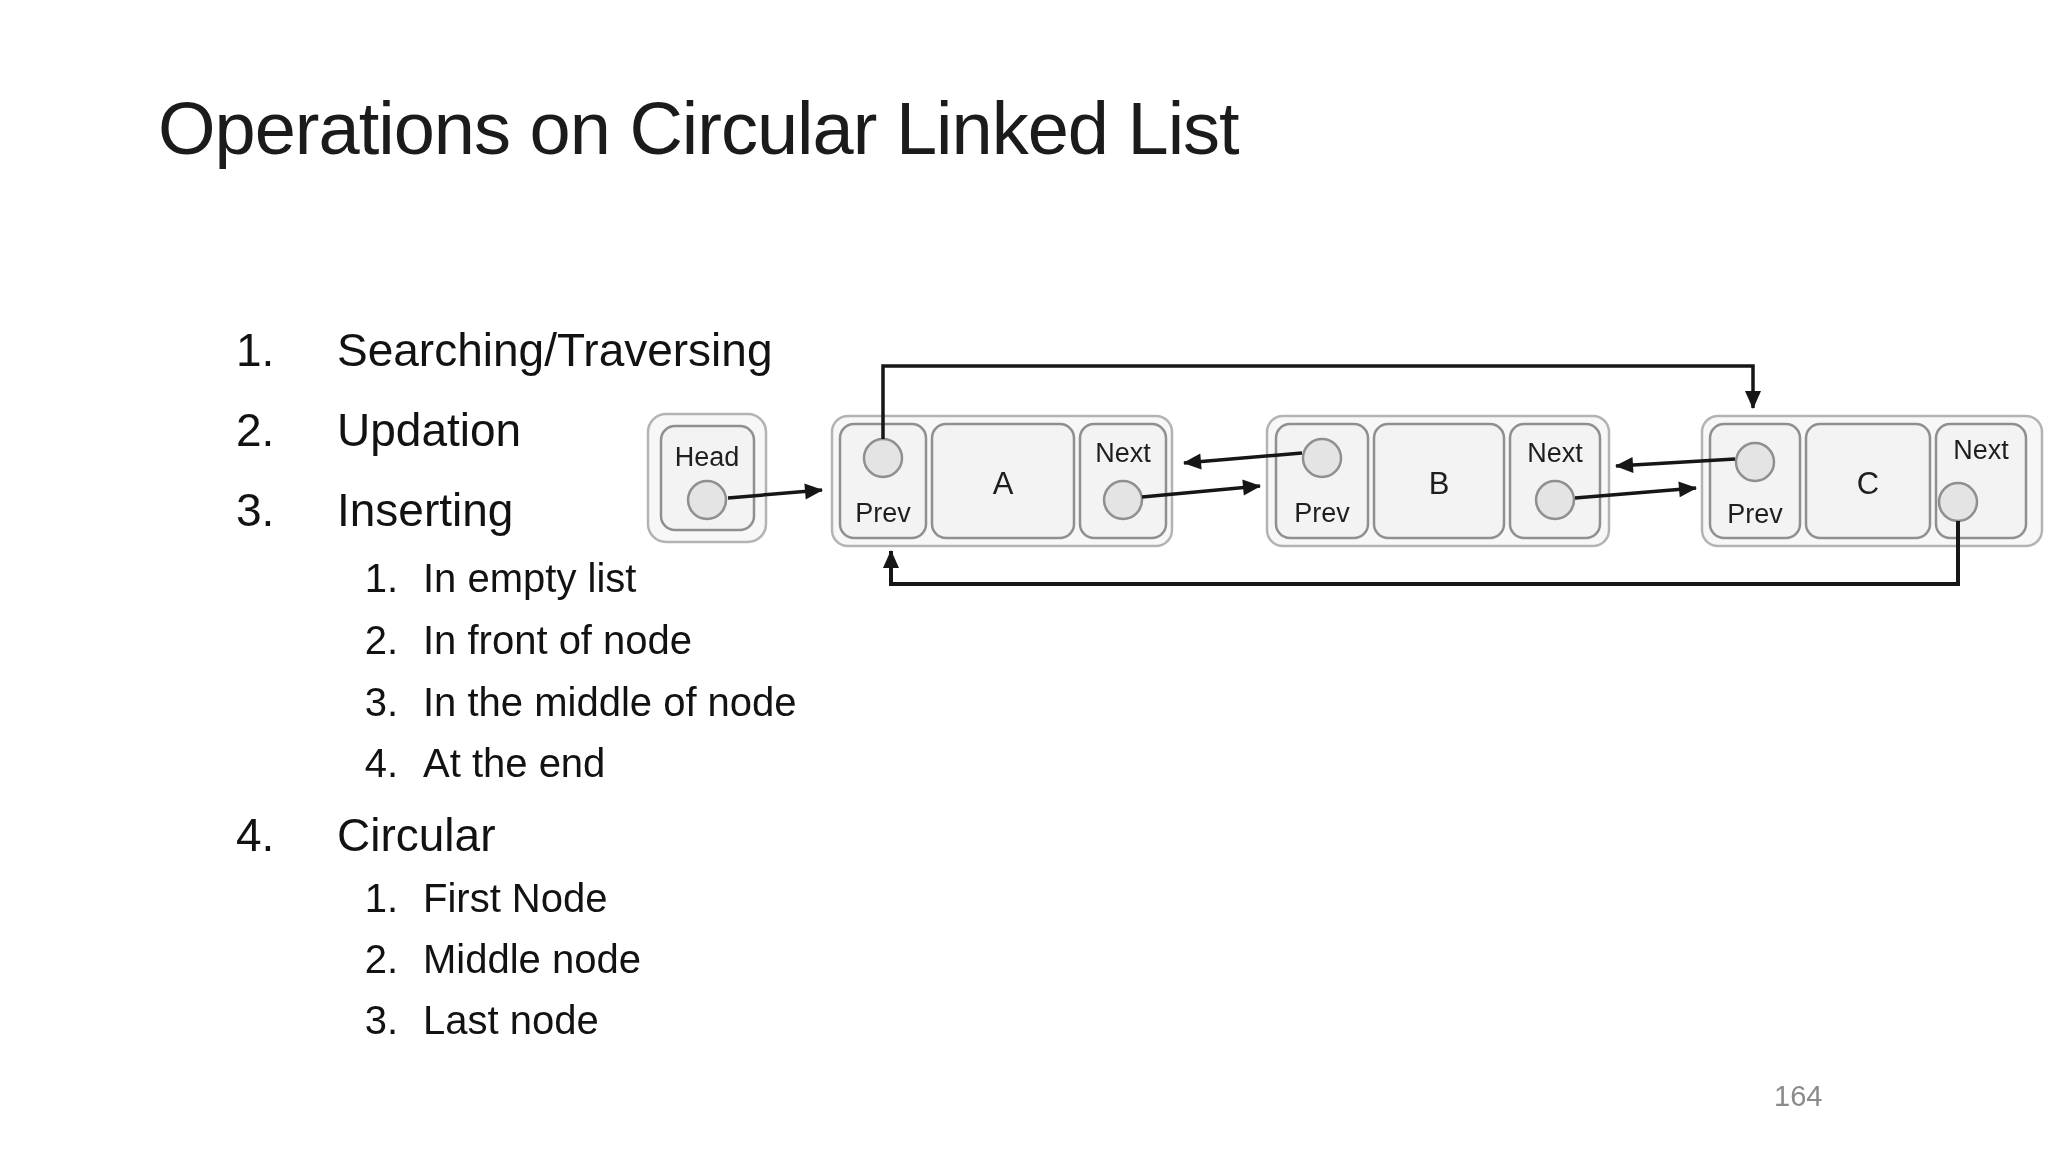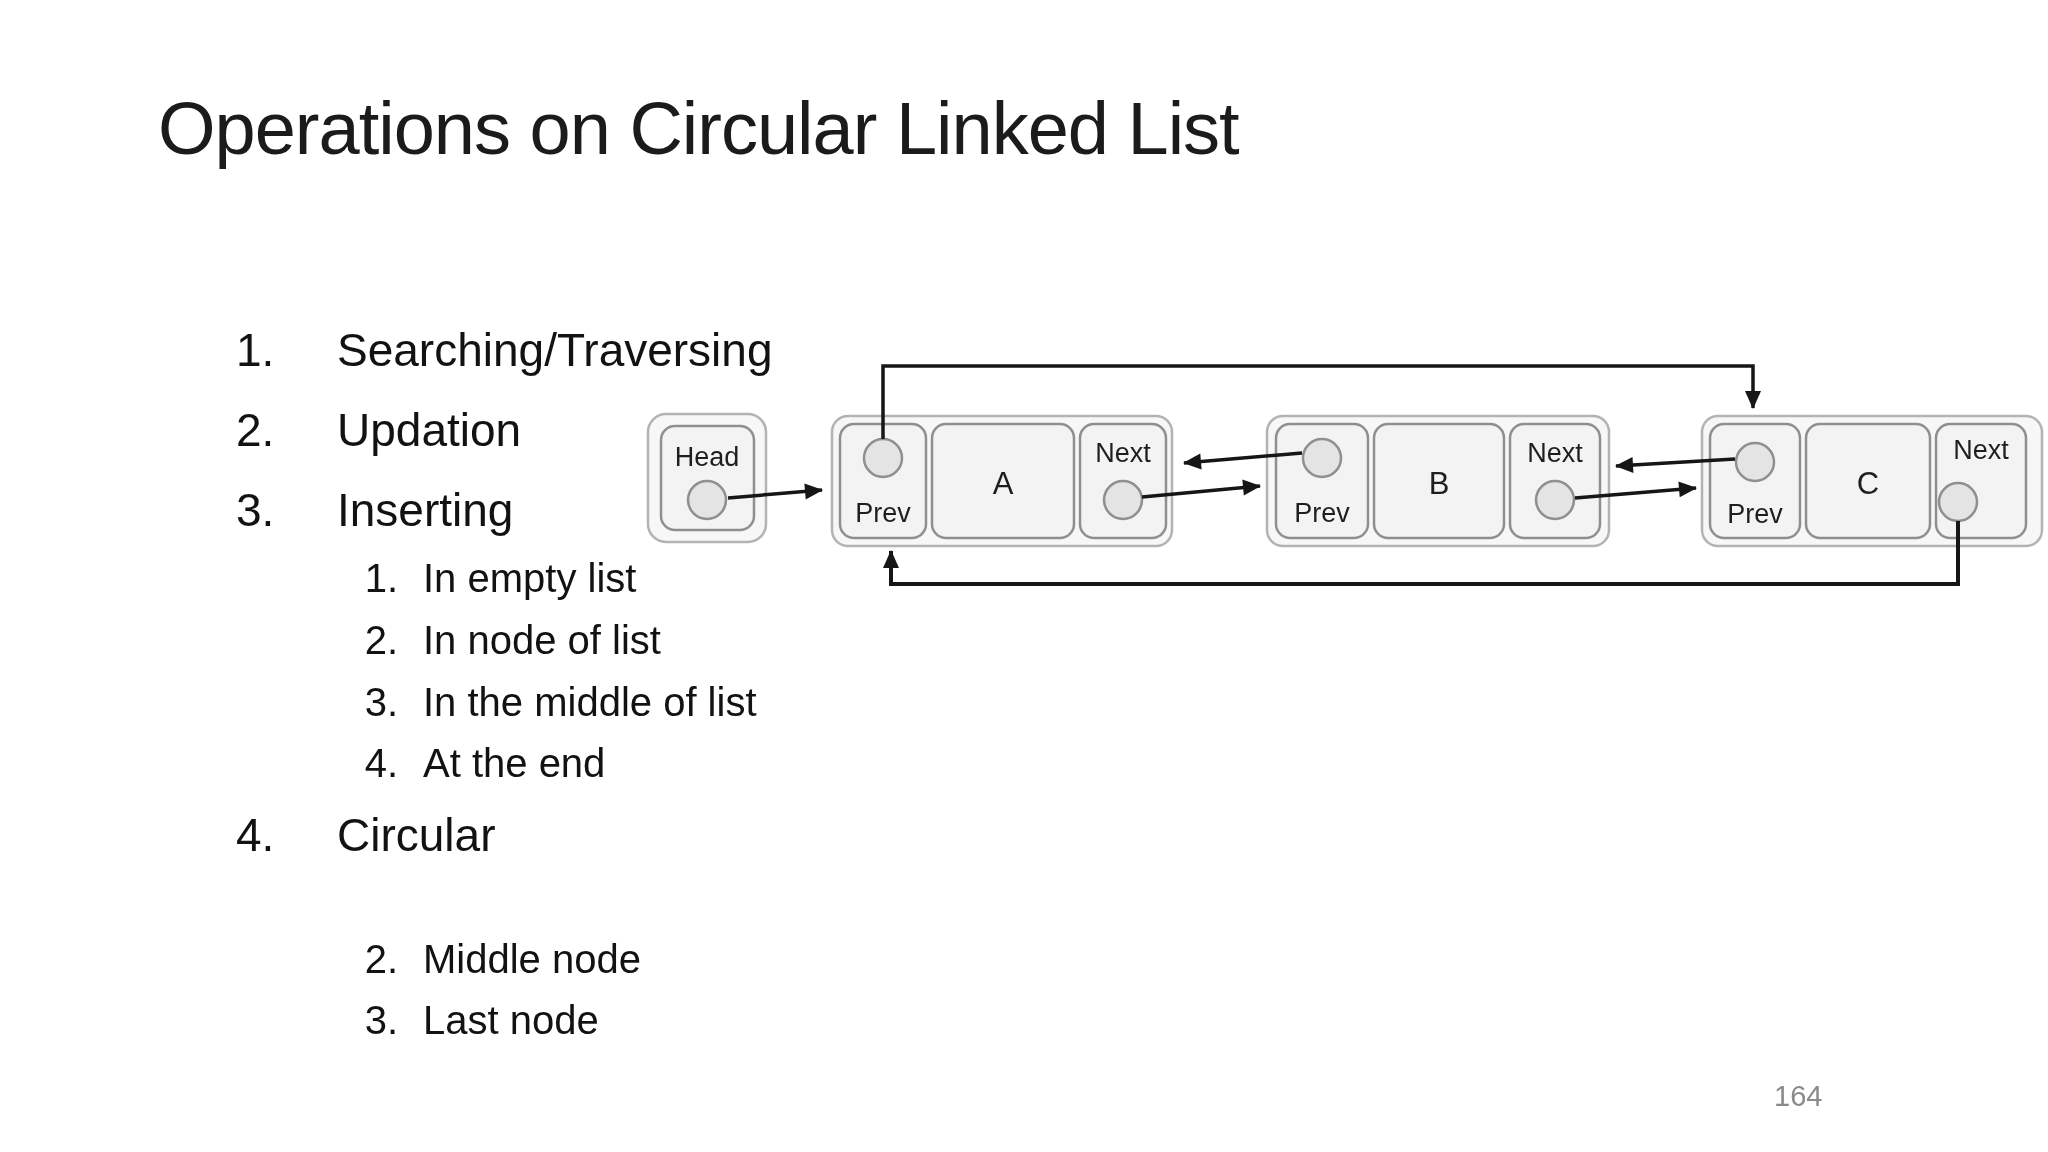--- a/index.html
+++ b/index.html
@@ -92,30 +92,33 @@
   <div class="row l1" style="top:403px">
     <span class="num">2.</span><span class="lbl">Updation</span>
   </div>
   <div class="row l1" style="top:483px">
     <span class="num">3.</span><span class="lbl">Inserting</span>
   </div>
   <div class="row l2" style="top:553px">
     <span class="num">1.</span><span class="lbl">In empty list</span>
   </div>
   <div class="row l2" style="top:615px">
-    <span class="num">2.</span><span class="lbl">In node of list</span>
+    <span class="num">2.</span><span class="lbl">In front of node</span>
   </div>
   <div class="row l2" style="top:677px">
-    <span class="num">3.</span><span class="lbl">In the middle of list</span>
+    <span class="num">3.</span><span class="lbl">In the middle of node</span>
   </div>
   <div class="row l2" style="top:738px">
     <span class="num">4.</span><span class="lbl">At the end</span>
   </div>
   <div class="row l1" style="top:808px">
     <span class="num">4.</span><span class="lbl">Circular</span>
+  </div>
+  <div class="row l2" style="top:873px">
+    <span class="num">1.</span><span class="lbl">First Node</span>
   </div>
   <div class="row l2" style="top:934px">
     <span class="num">2.</span><span class="lbl">Middle node</span>
   </div>
   <div class="row l2" style="top:995px">
     <span class="num">3.</span><span class="lbl">Last node</span>
   </div>
 
   <svg class="diagram" viewBox="0 0 2048 1152">
     <defs>

